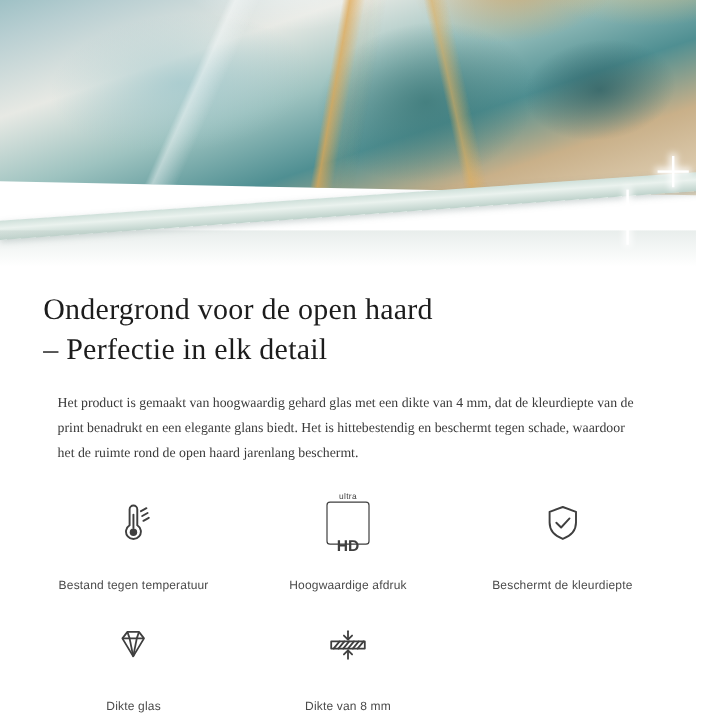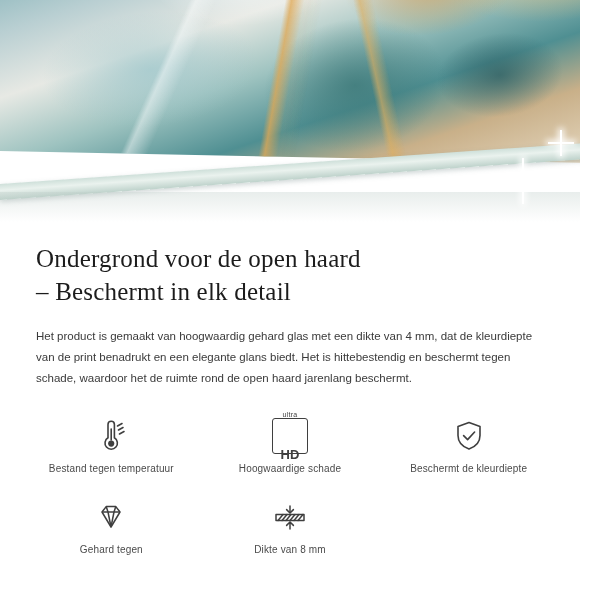--- a/index.html
+++ b/index.html
@@ -114,22 +114,23 @@
     color: #1c1c1c;
     font-weight: 400;
     margin: 0 0 18px 0;
     letter-spacing: 0.2px;
   }
   .headline .line2 { display: block; }
   .body-text {
     font-size: 11.5px;
     line-height: 21px;
     color: #3a3a3a;
-    margin: 0;
+    margin: 12px;
     max-width: 528px;
+    font-family: Liberation Serif, serif;
   }
 
   
   .features {
     margin-top: 26px;
     padding: 0 22px;
     display: grid;
     grid-template-columns: repeat(3, 1fr);
     grid-row-gap: 22px;
   }
@@ -139,21 +140,21 @@
     align-items: center;
     text-align: center;
   }
   .feature-icon {
     height: 42px;
     display: flex;
     align-items: center;
     justify-content: center;
   }
   .feature-label {
-    margin-top: 6px;
+    margin-top: 26px;
     font-size: 10px;
     color: #4a4a4a;
     letter-spacing: 0.15px;
   }
   .ultrahd {
     width: 34px;
     height: 34px;
     border: 1.6px solid #3f3f3f;
     border-radius: 3px;
     display: flex;
@@ -176,21 +177,21 @@
     <div class="hero-veins"></div>
     <div class="hero-edge"></div>
     <div class="hero-shadow"></div>
     <div class="sparkle s1"></div>
     <div class="sparkle s2"></div>
   </div>
 
   <div class="content">
     <h1 class="headline">
       <span>Ondergrond voor de open haard</span>
-      <span class="line2">– Beschermt in elk detail</span>
+      <span class="line2">– Perfectie in elk detail</span>
     </h1>
     <p class="body-text">Het product is gemaakt van hoogwaardig gehard glas met een dikte van 4 mm, dat de kleurdiepte van de print benadrukt en een elegante glans biedt. Het is hittebestendig en beschermt tegen schade, waardoor het de ruimte rond de open haard jarenlang beschermt.</p>
   </div>
 
   <div class="features">
 
     <div class="feature">
       <div class="feature-icon">
         <svg width="40" height="40" viewBox="0 0 40 40" fill="none" stroke="#3f3f3f" stroke-width="1.6" stroke-linecap="round">
           <path d="M17 8.5a3.2 3.2 0 0 1 6.4 0v13.2a6.2 6.2 0 1 1-6.4 0z"></path>
@@ -204,21 +205,21 @@
       <div class="feature-label">Bestand tegen temperatuur</div>
     </div>
 
     <div class="feature">
       <div class="feature-icon">
         <div class="ultrahd">
           <span class="u1">ultra</span>
           <span class="u2">HD</span>
         </div>
       </div>
-      <div class="feature-label">Hoogwaardige schade</div>
+      <div class="feature-label">Hoogwaardige afdruk</div>
     </div>
 
     <div class="feature">
       <div class="feature-icon">
         <svg width="40" height="40" viewBox="0 0 40 40" fill="none" stroke="#3f3f3f" stroke-width="1.6" stroke-linejoin="round" stroke-linecap="round">
           <path d="M20 6.5l11 4v9c0 7-5 11.4-11 13.6C14 30.9 9 26.5 9 19.5v-9z"></path>
           <polyline points="14.6,19.6 18.6,23.6 25.6,16"></polyline>
         </svg>
       </div>
       <div class="feature-label">Beschermt de kleurdiepte</div>
@@ -228,21 +229,21 @@
       <div class="feature-icon">
         <svg width="40" height="40" viewBox="0 0 40 40" fill="none" stroke="#3f3f3f" stroke-width="1.5" stroke-linejoin="round">
           <path d="M11 15l4.2-5.4h9.6L29 15 20 30z"></path>
           <line x1="11" y1="15" x2="29" y2="15"></line>
           <line x1="15.2" y1="9.6" x2="17" y2="15"></line>
           <line x1="24.8" y1="9.6" x2="23" y2="15"></line>
           <line x1="17" y1="15" x2="20" y2="30"></line>
           <line x1="23" y1="15" x2="20" y2="30"></line>
         </svg>
       </div>
-      <div class="feature-label">Gehard tegen</div>
+      <div class="feature-label">Dikte glas</div>
     </div>
 
 
     <div class="feature">
       <div class="feature-icon">
         <svg width="44" height="40" viewBox="0 0 44 40" fill="none" stroke="#3f3f3f" stroke-width="1.5" stroke-linecap="round" stroke-linejoin="round">
           <line x1="22" y1="9" x2="22" y2="15.5"></line>
           <polyline points="18.6,12.6 22,16 25.4,12.6"></polyline>
           <rect x="8" y="17.5" width="28" height="6"></rect>
           <line x1="10" y1="23.5" x2="15" y2="17.5"></line>

